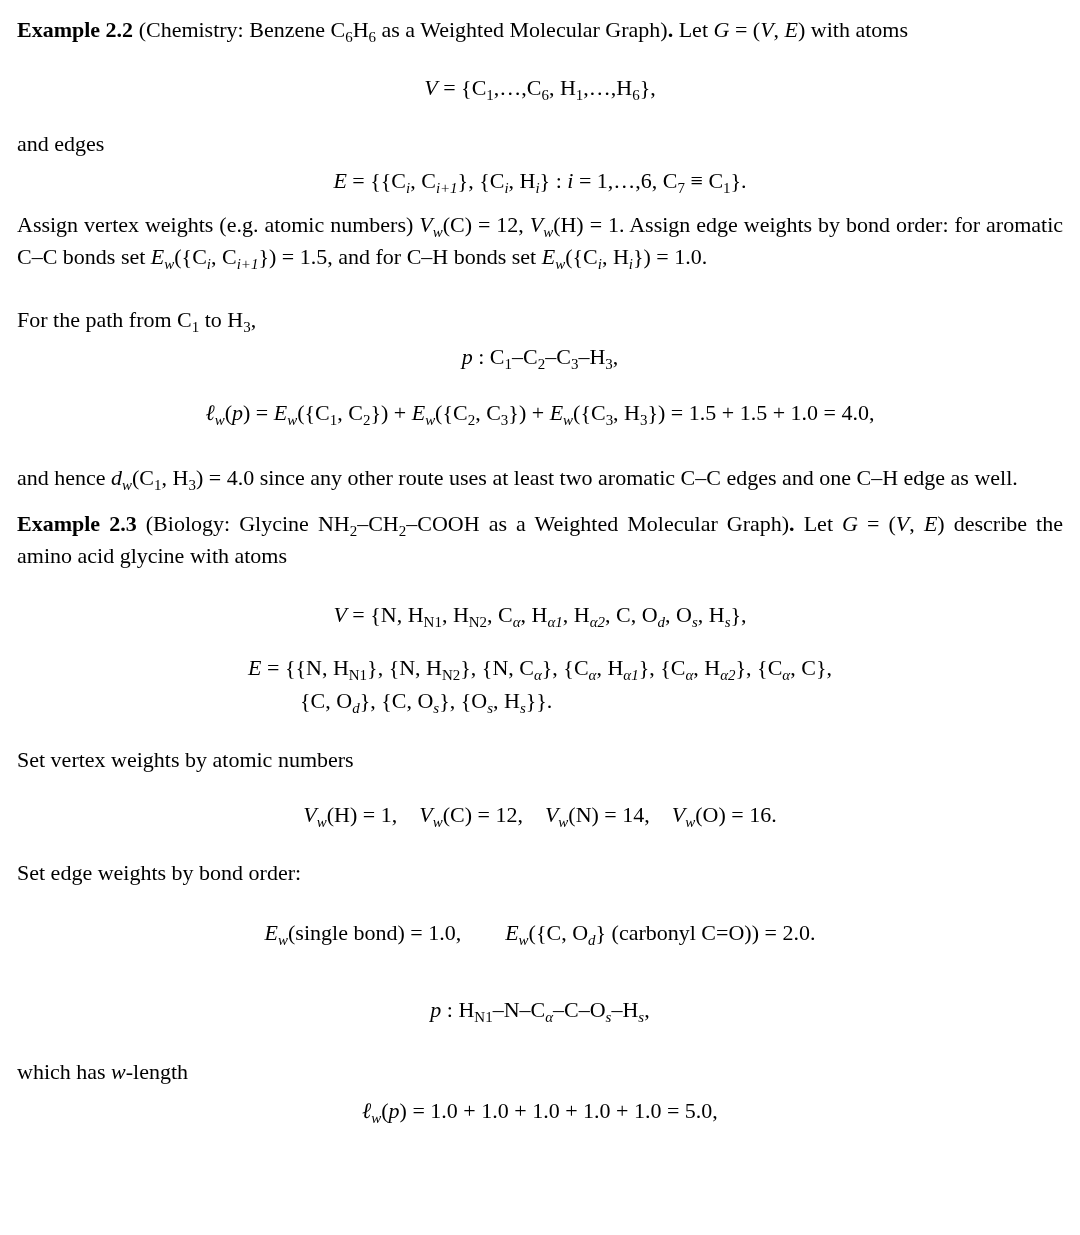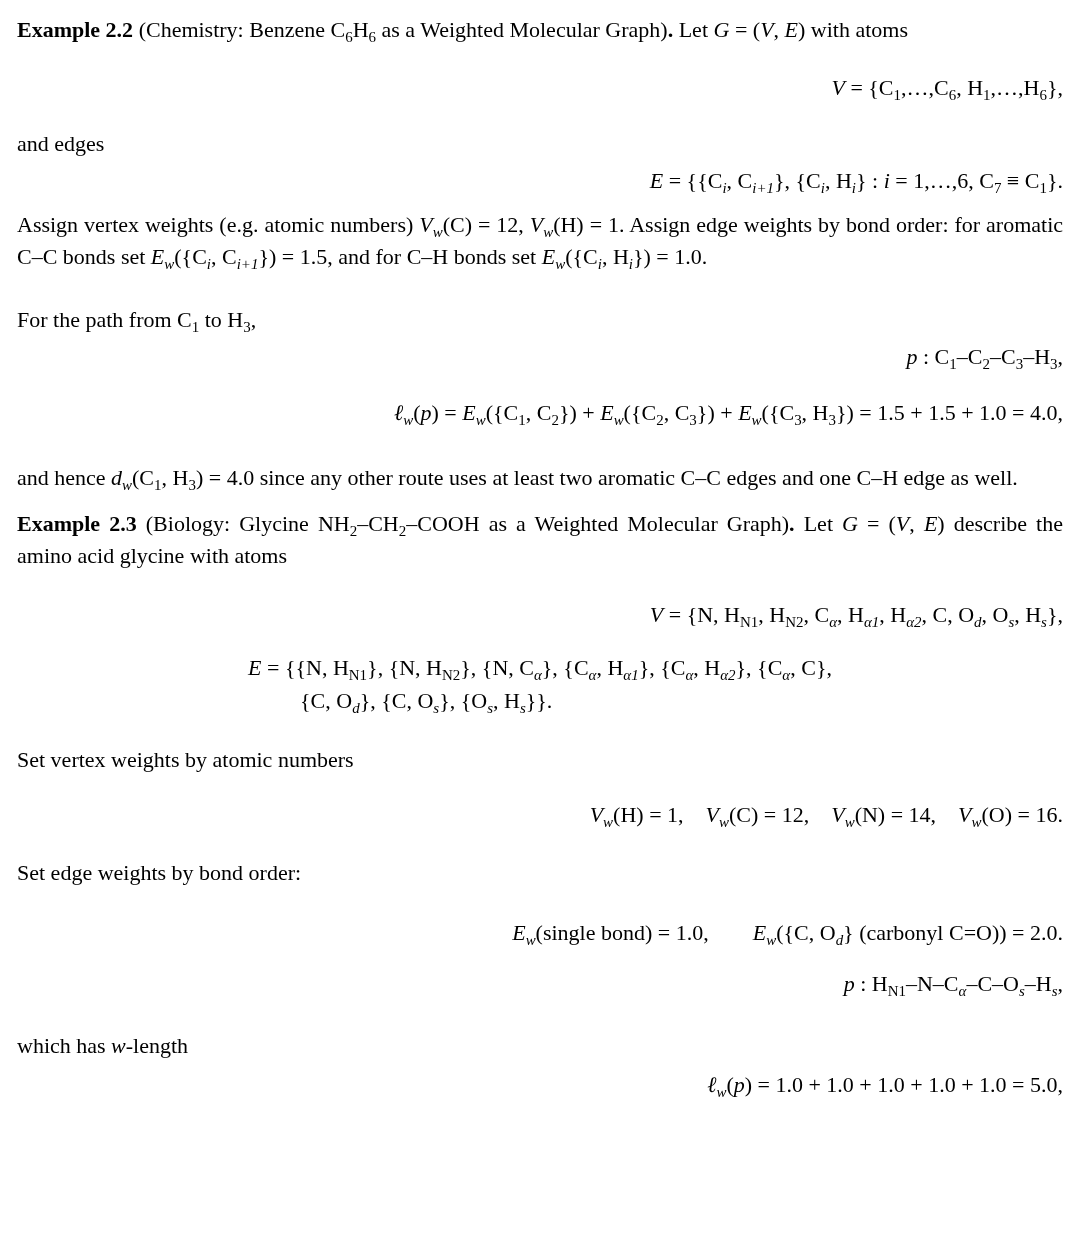--- a/index.html
+++ b/index.html
@@ -18,21 +18,21 @@
   .doc {
     padding: 14px 17px 0 17px;
   }
   .para {
     text-align: justify;
     line-height: 1.42;
     margin: 0;
     font-family: Liberation Serif, serif;
   }
   .display {
-    text-align: right;
+    text-align: center;
     line-height: 1.5;
     margin: 0;
   }
   .display2 {
     text-align: center;
     margin: 0;
   }
   .display2 .inner {
     display: inline-block;
     text-align: left;
@@ -89,19 +89,19 @@
 
   <p class="para" style="margin-top:27px"><span class="seg-n">Set vertex weights by atomic numbers</span></p>
 
   <div class="display" style="margin-top:23px"><span class="seg-i">V</span><sub class="seg-si">w</sub><span class="seg-n">(H) = 1, </span><span class="seg-i">V</span><sub class="seg-si">w</sub><span class="seg-n">(C) = 12, </span><span class="seg-i">V</span><sub class="seg-si">w</sub><span class="seg-n">(N) = 14, </span><span class="seg-i">V</span><sub class="seg-si">w</sub><span class="seg-n">(O) = 16.</span></div>
 
   <p class="para" style="margin-top:26px"><span class="seg-n">Set edge weights by bond order:</span></p>
 
   <div class="display" style="margin-top:28px"><span class="seg-i">E</span><sub class="seg-si">w</sub><span class="seg-n">(single bond) = 1.0,  </span><span class="seg-i">E</span><sub class="seg-si">w</sub><span class="seg-n">({C, O</span><sub class="seg-si">d</sub><span class="seg-n">} (carbonyl C=O)) = 2.0.</span></div>
 
 
-  <div class="display" style="margin-top:18px"><span class="seg-i">p</span><span class="seg-n"> :  H</span><sub class="seg-s">N1</sub><span class="seg-n">–N–C</span><sub class="seg-si">α</sub><span class="seg-n">–C–O</span><sub class="seg-si">s</sub><span class="seg-n">–H</span><sub class="seg-si">s</sub><span class="seg-n">,</span></div>
+  <div class="display" style="margin-top:44px"><span class="seg-i">p</span><span class="seg-n"> :  H</span><sub class="seg-s">N1</sub><span class="seg-n">–N–C</span><sub class="seg-si">α</sub><span class="seg-n">–C–O</span><sub class="seg-si">s</sub><span class="seg-n">–H</span><sub class="seg-si">s</sub><span class="seg-n">,</span></div>
 
   <p class="para" style="margin-top:30px"><span class="seg-n">which has </span><span class="seg-i">w</span><span class="seg-n">-length</span></p>
 
   <div class="display" style="margin-top:6px"><span class="seg-i">ℓ</span><sub class="seg-si">w</sub><span class="seg-n">(</span><span class="seg-i">p</span><span class="seg-n">) = 1.0 + 1.0 + 1.0 + 1.0 + 1.0 = 5.0,</span></div>
 
 </div>
 
 </body></html>

